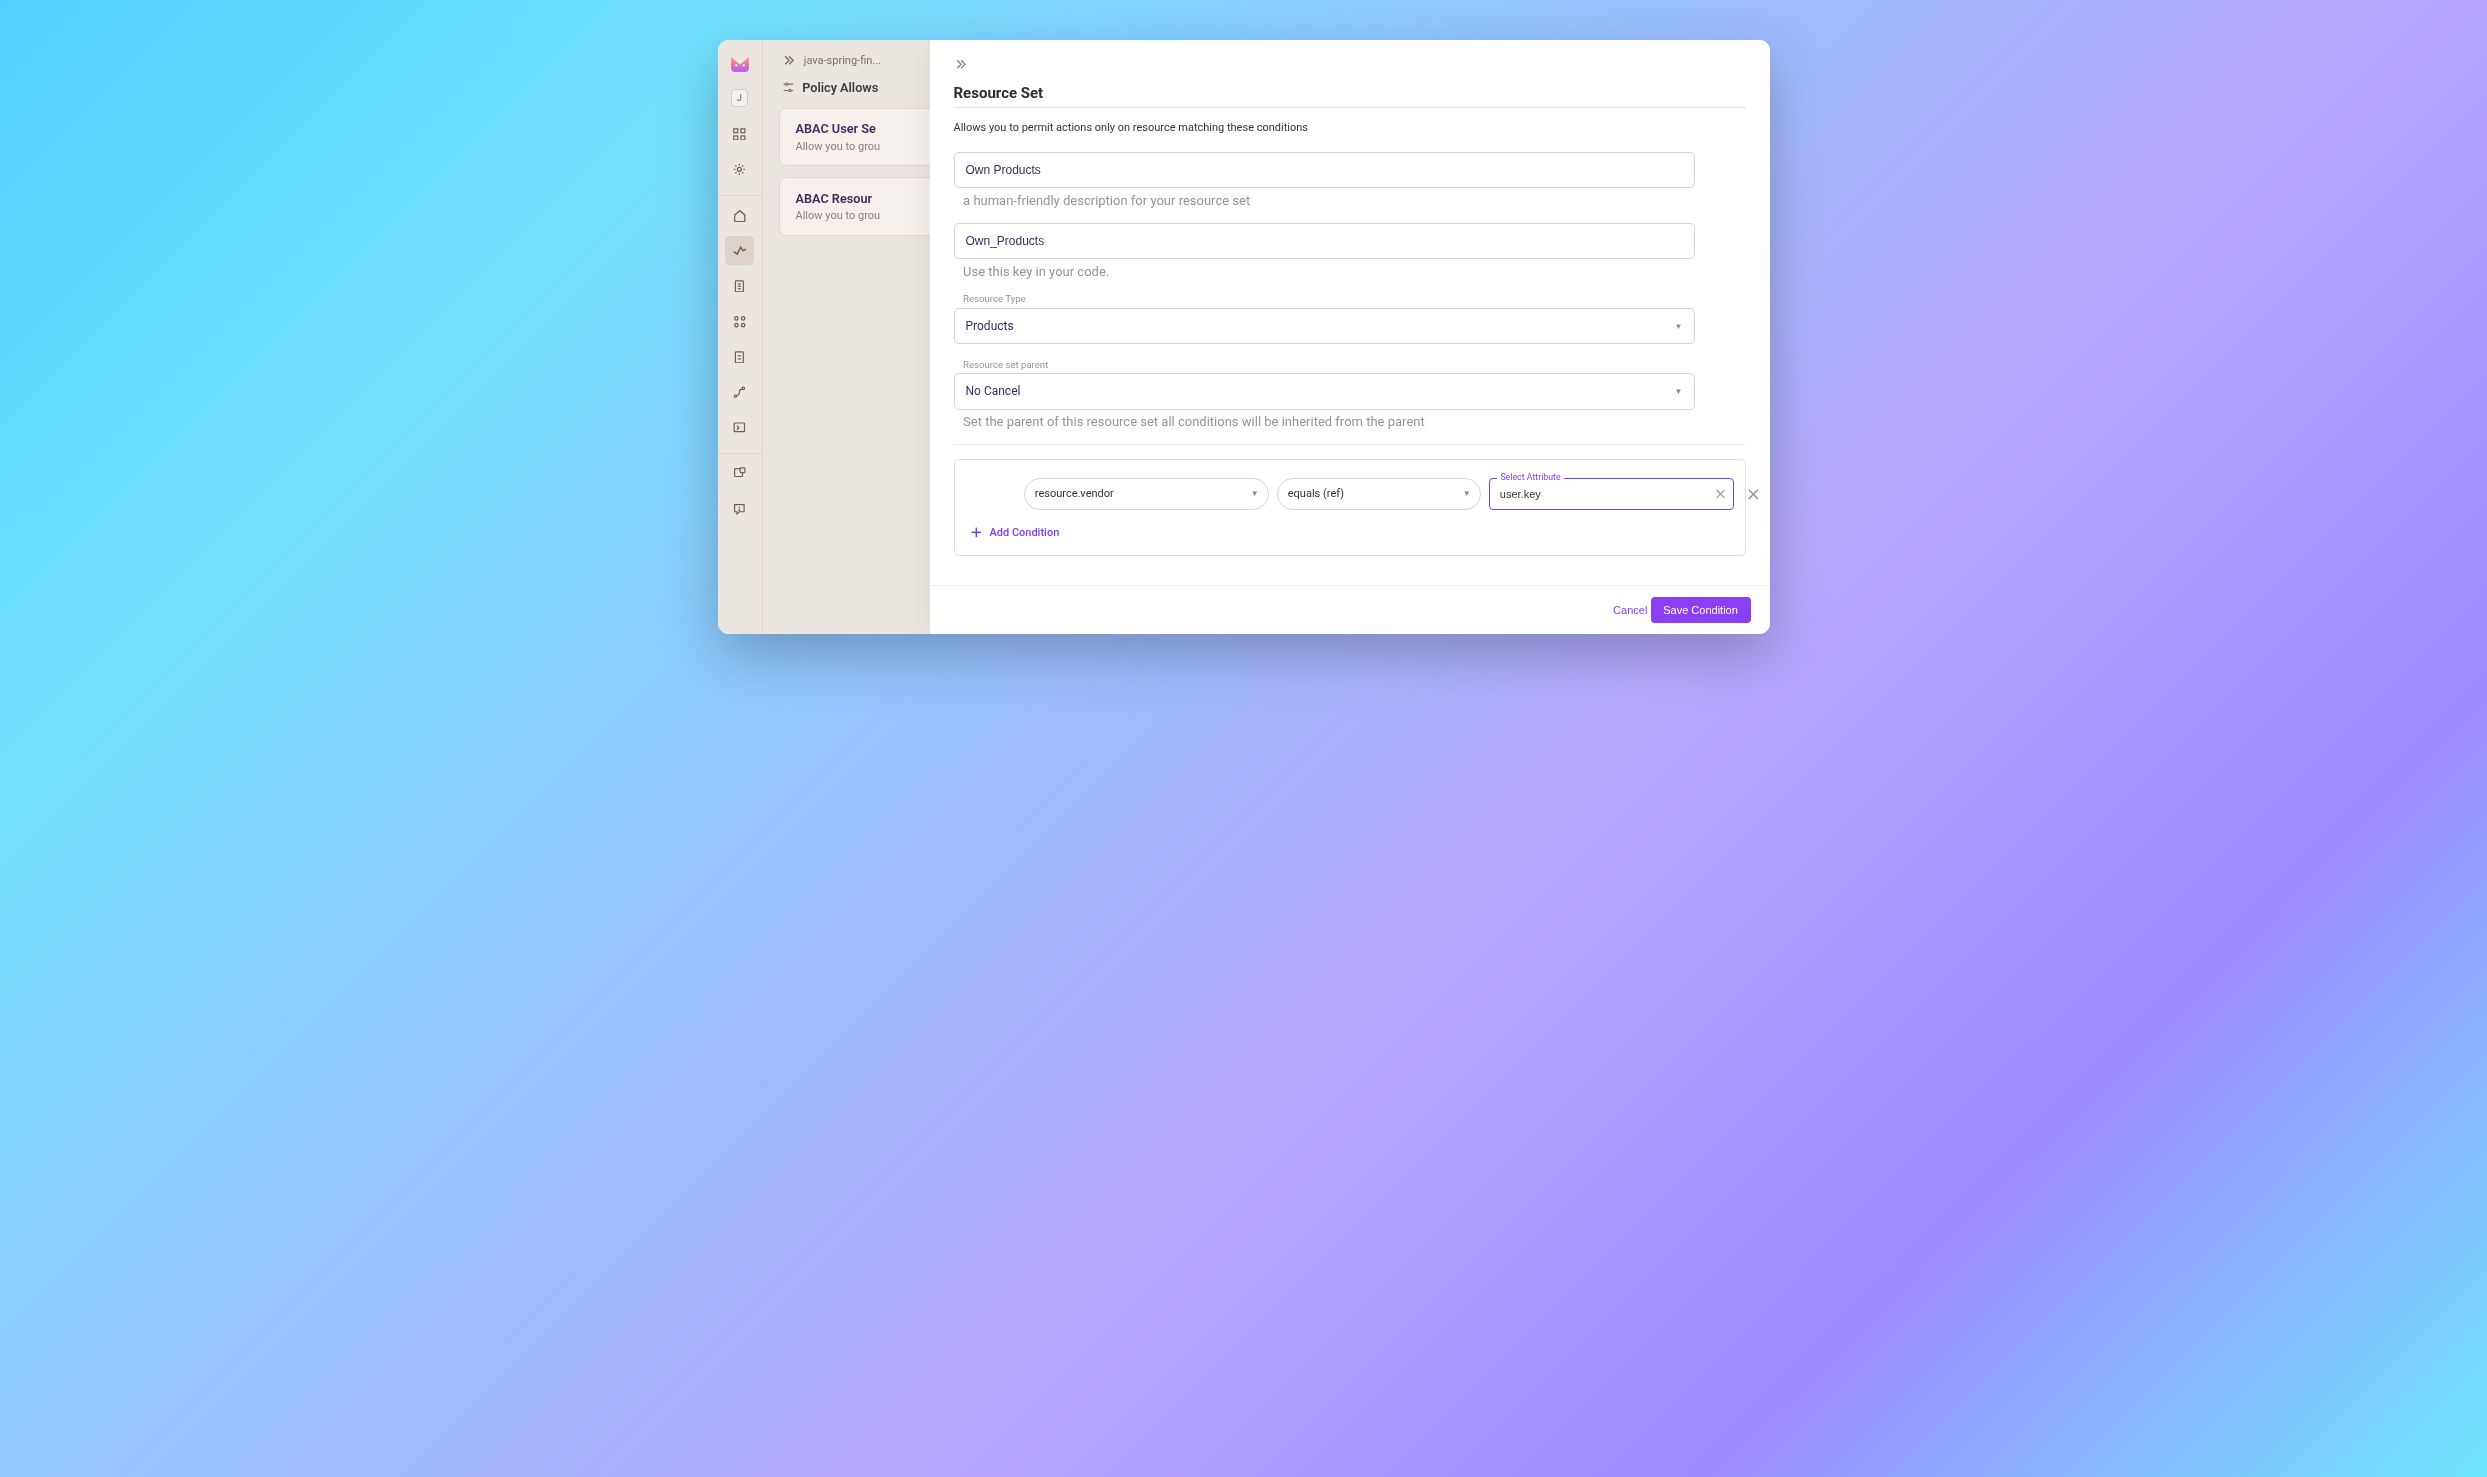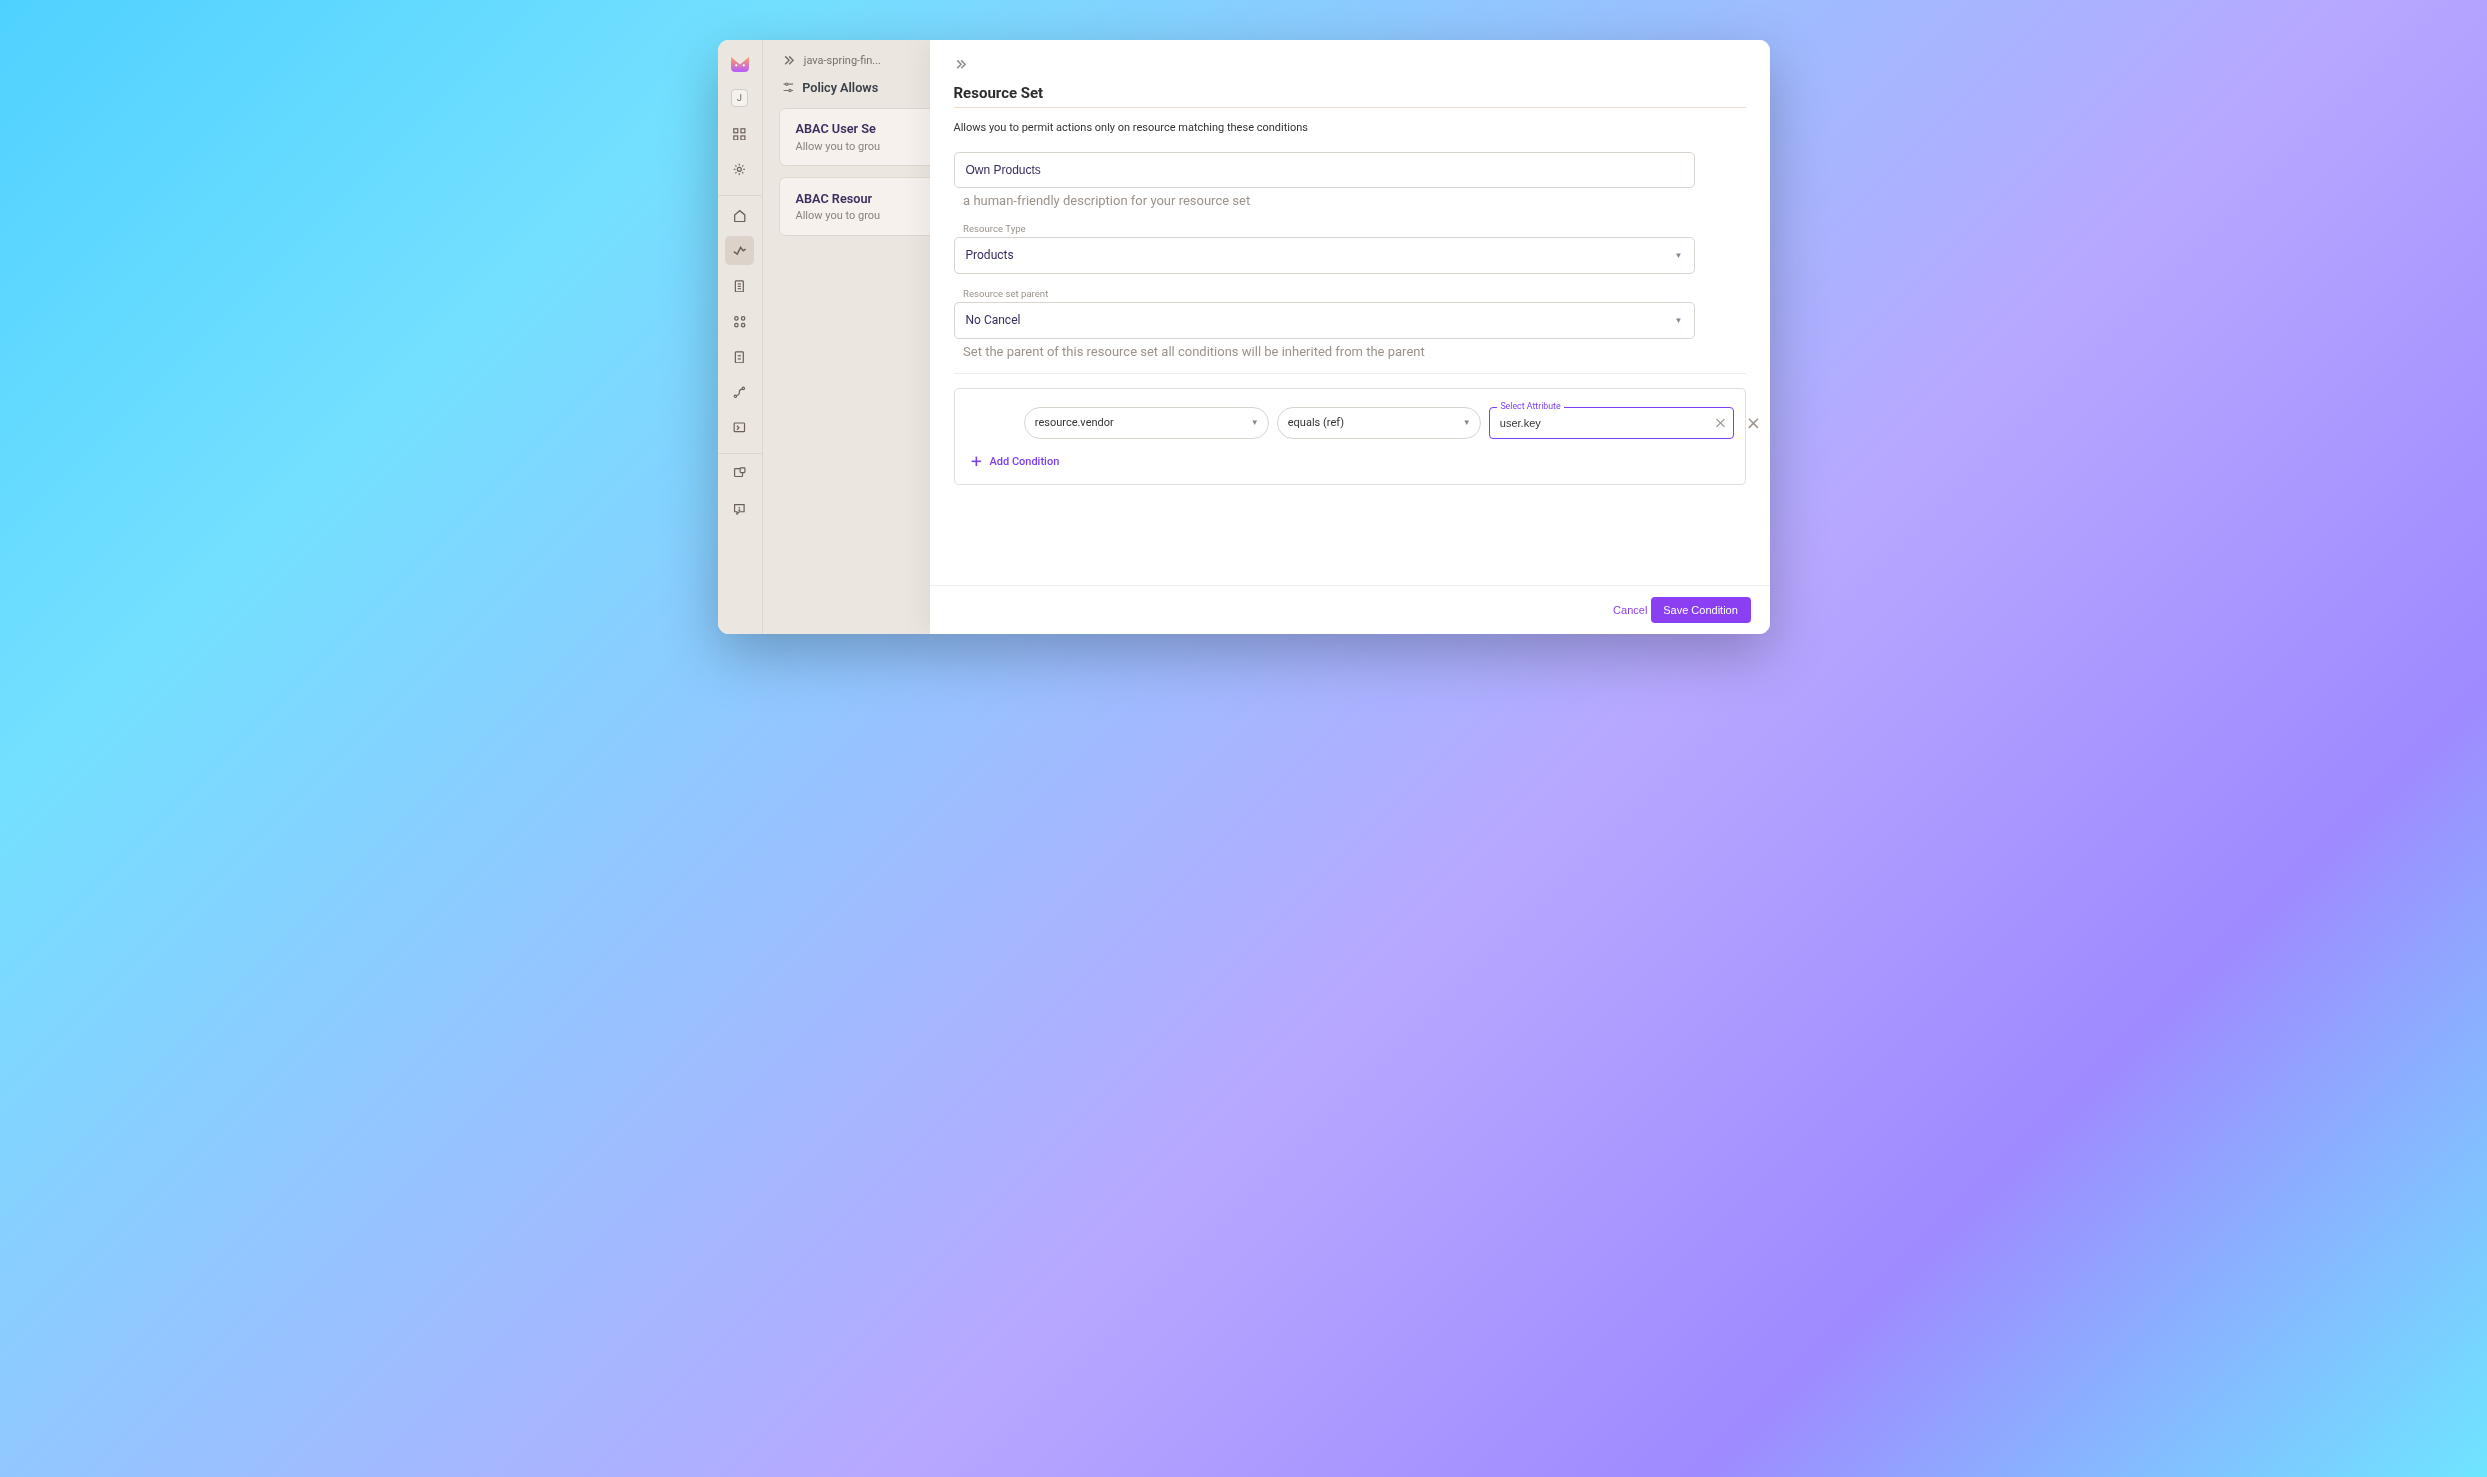--- a/index.html
+++ b/index.html
@@ -273,20 +273,24 @@
         </div>
         <div class="panel-title">Resource Set</div>
         <hr class="panel-hr">
         <div class="panel-desc">Allows you to permit actions only on resource matching these conditions</div>
 
         <div class="field-wrap" style="max-width:741px">
           <input class="input" value="Own Products" style="">
           <div class="helper">a human-friendly description for your resource set</div>
         </div>
 
+        <div class="field-wrap" style="max-width:741px">
+          <input class="input" value="Own_Products" style="">
+          <div class="helper">Use this key in your code.</div>
+        </div>
 
         <div class="field-wrap" style="max-width:741px">
           <div class="label-above">Resource Type</div>
           <div class="input input-select">
             <span>Products</span>
             <span class="caret">▼</span>
           </div>
         </div>
 
         <div class="field-wrap" style="max-width:741px">

